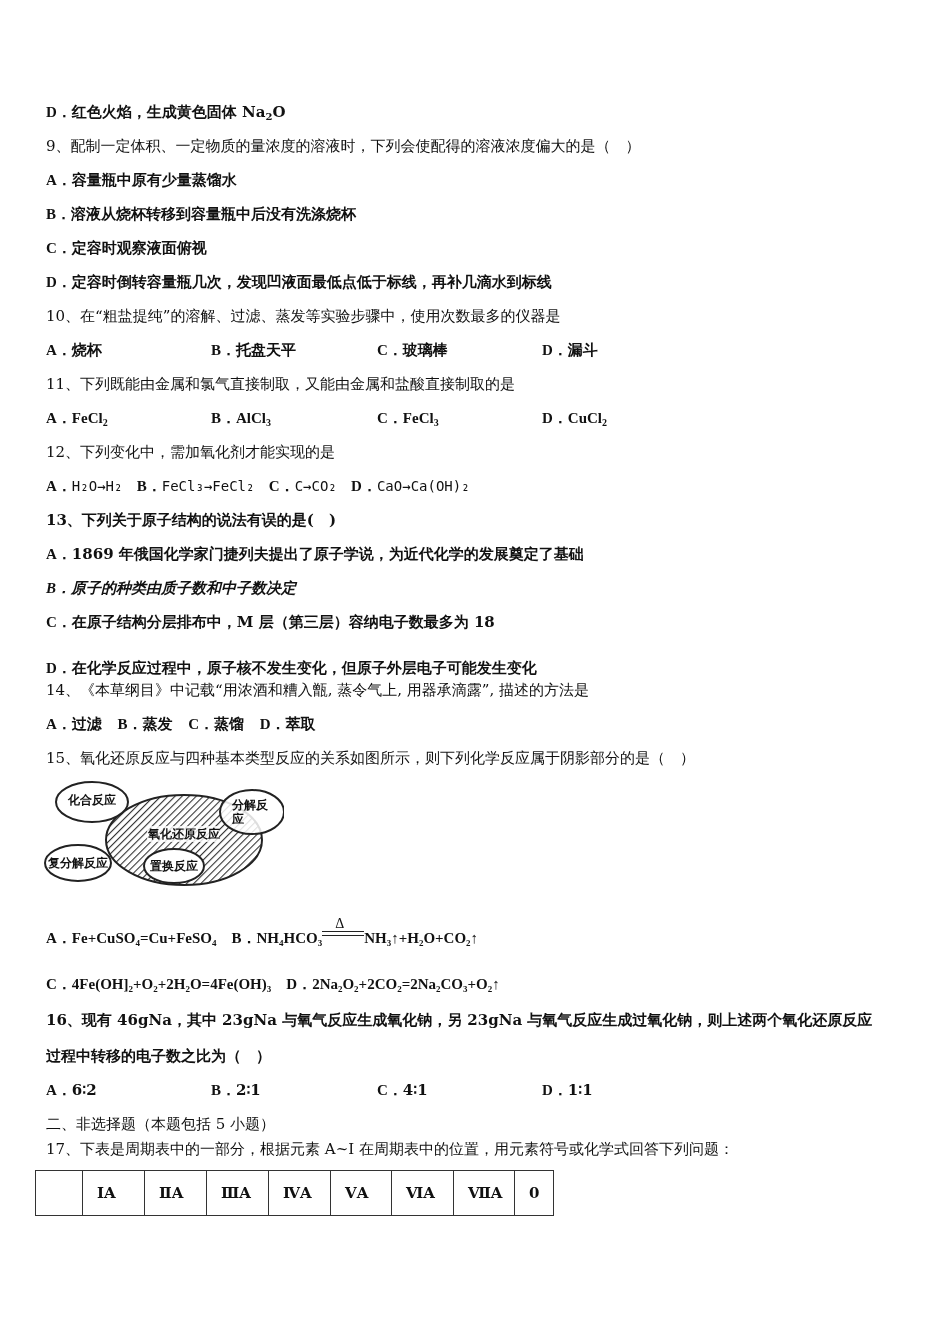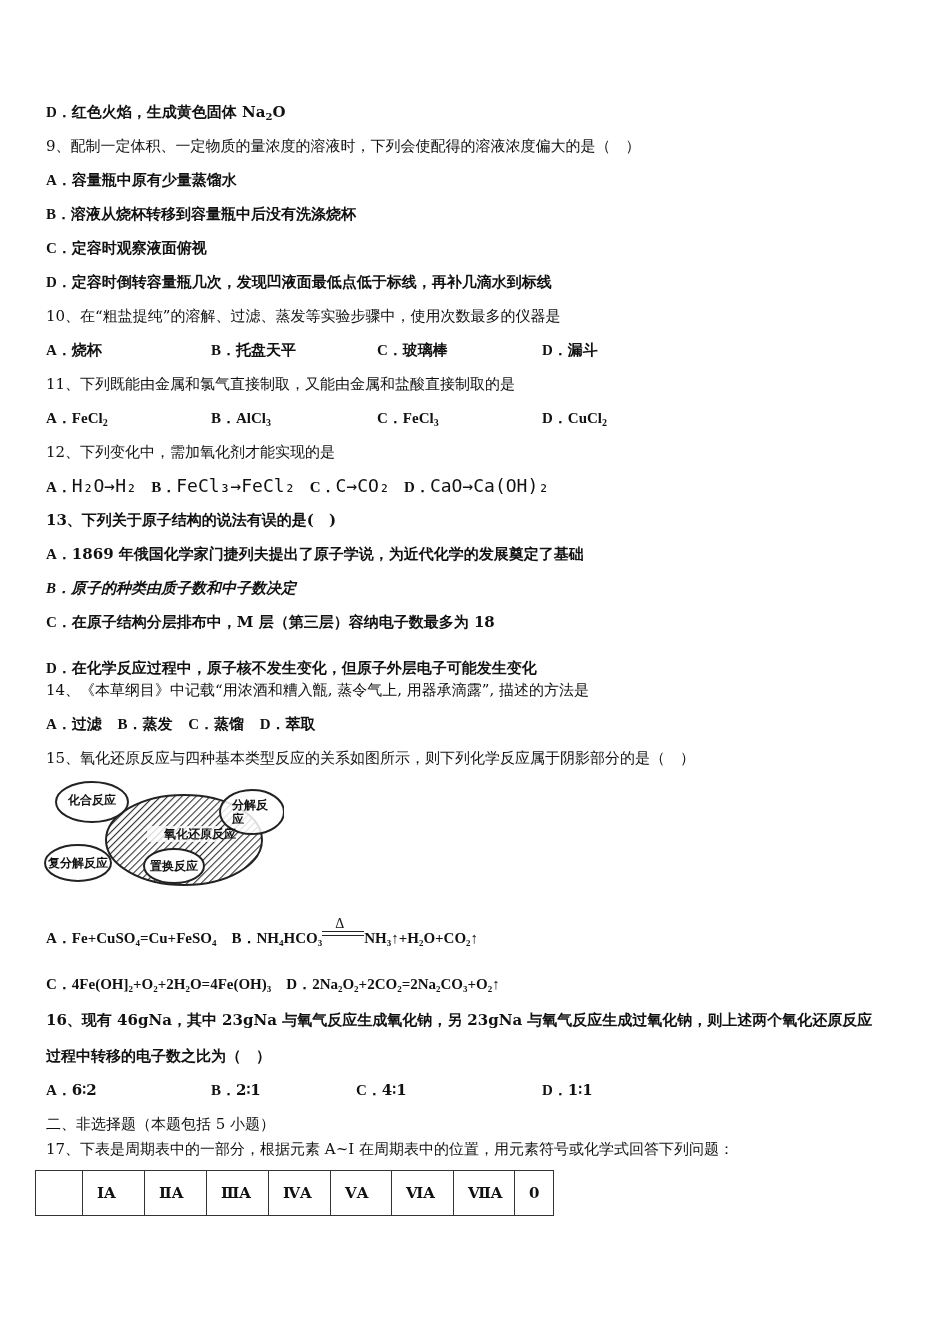--- a/index.html
+++ b/index.html
@@ -3,21 +3,21 @@
 <meta charset="utf-8">
 <style>
   html, body { margin: 0; padding: 0; background: #ffffff; }
   body { width: 950px; height: 1344px; position: relative; overflow: hidden;
          font-family: "DejaVu Serif", "Liberation Serif", serif; color: #111; }
   .line { position: absolute; left: 46px; font-size: 15px; line-height: 20px; white-space: nowrap; }
   .b { font-weight: bold; }
   .opt { position: absolute; font-size: 15px; line-height: 20px; white-space: nowrap; font-weight: bold; }
   .lbl { font-family: "Liberation Serif", serif; font-weight: bold; }
   sub { font-size: 10px; vertical-align: -3px; line-height: 0; }
-  .mono { font-family: "DejaVu Sans Mono", monospace; font-weight: normal; font-size: 18px; }
+  .mono { font-family: "DejaVu Sans Mono", monospace; font-weight: normal; font-size: 14px; }
   .diagram { position: absolute; left: 44px; top: 778px; width: 240px; height: 110px; }
   .delta-wrap { display: inline-block; position: relative; width: 42px; height: 20px; vertical-align: top; }
   .delta-wrap .dl { position: absolute; left: 13px; top: -14px; font-size: 14px; font-weight: normal; }
   .delta-wrap .eq1 { position: absolute; left: 0; right: 0; top: 3px; border-top: 1.5px solid #222; }
   .delta-wrap .eq2 { position: absolute; left: 0; right: 0; top: 7px; border-top: 1.5px solid #222; }
   table.pt { position: absolute; left: 35px; top: 1170px; border-collapse: collapse; }
   table.pt td { border: 1.5px solid #333; height: 44px; font-weight: bold; font-size: 15px;
                 padding: 0 0 0 14px; text-align: left; vertical-align: middle; }
 </style>
 </head>
@@ -78,39 +78,39 @@
     </defs>
     <ellipse cx="140" cy="62" rx="78" ry="45" fill="url(#hatch)" stroke="#222" stroke-width="2"></ellipse>
     <ellipse cx="48" cy="24" rx="36" ry="20" fill="#fff" fill-opacity="0.85" stroke="#222" stroke-width="2"></ellipse>
     <ellipse cx="208" cy="34" rx="32" ry="22" fill="#fff" fill-opacity="0.85" stroke="#222" stroke-width="2"></ellipse>
     <ellipse cx="34" cy="85" rx="33" ry="18" fill="#fff" stroke="#222" stroke-width="2"></ellipse>
     <ellipse cx="130" cy="88" rx="30" ry="17" fill="#fff" stroke="#222" stroke-width="2"></ellipse>
     <rect x="103" y="48" width="72" height="16" fill="#fff" fill-opacity="0.8"></rect>
   </svg>
   <span style="position:absolute; left:24px; top:14px; font-size:12px; font-weight:bold;">化合反应</span>
   <span style="position:absolute; left:188px; top:20px; font-size:12px; font-weight:bold; width:36px; white-space:normal; line-height:14px; text-align:left;">分解反应</span>
-  <span style="position:absolute; left:104px; top:48px; font-size:12px; font-weight:bold;margin-left:16px;">氧化还原反应</span>
+  <span style="position:absolute; left:104px; top:48px; font-size:12px; font-weight:bold;">氧化还原反应</span>
   <span style="position:absolute; left:4px; top:77px; font-size:12px; font-weight:bold;">复分解反应</span>
   <span style="position:absolute; left:106px; top:80px; font-size:12px; font-weight:bold;">置换反应</span>
 </div>
 
 <div class="line lbl" style="top:928px;">
   <span>A．</span><span>Fe+CuSO₄=Cu+FeSO₄</span>&nbsp;&nbsp;&nbsp;
   <span>B．</span><span>NH₄HCO₃</span><span class="delta-wrap"><span class="dl">Δ</span><span class="eq1"></span><span class="eq2"></span></span><span>NH₃↑+H₂O+CO₂↑</span>
 </div>
 <div class="line lbl" style="top:974px;">
   <span>C．</span><span>4Fe(OH]₂+O₂+2H₂O=4Fe(OH)₃</span>&nbsp;&nbsp;&nbsp;
   <span>D．</span><span>2Na₂O₂+2CO₂=2Na₂CO₃+O₂↑</span>
 </div>
 
 <div class="line b" style="top:1010px;">16、现有 46gNa，其中 23gNa 与氧气反应生成氧化钠，另 23gNa 与氧气反应生成过氧化钠，则上述两个氧化还原反应</div>
 <div class="line b" style="top:1046px;">过程中转移的电子数之比为（　）</div>
 <div class="opt" style="top:1080px; left:46px;"><span class="lbl">A．</span><span>6∶2</span></div>
 <div class="opt" style="top:1080px; left:211px;"><span class="lbl">B．</span><span>2∶1</span></div>
-<div class="opt" style="top:1080px; left:356px;"><span class="lbl">C．</span><span>4∶1</span></div>
+<div class="opt" style="top:1080px; left:377px;"><span class="lbl">C．</span><span>4∶1</span></div>
 <div class="opt" style="top:1080px; left:542px;"><span class="lbl">D．</span><span>1∶1</span></div>
 
 <div class="line" style="top:1114px;">二、非选择题（本题包括 5 小题）</div>
 
 <div class="line" style="top:1139px;">17、下表是周期表中的一部分，根据元素 A~I 在周期表中的位置，用元素符号或化学式回答下列问题：</div>
 
 <table class="pt">
   <tbody>
       <tr>
     <td style="width:32px;"></td>

